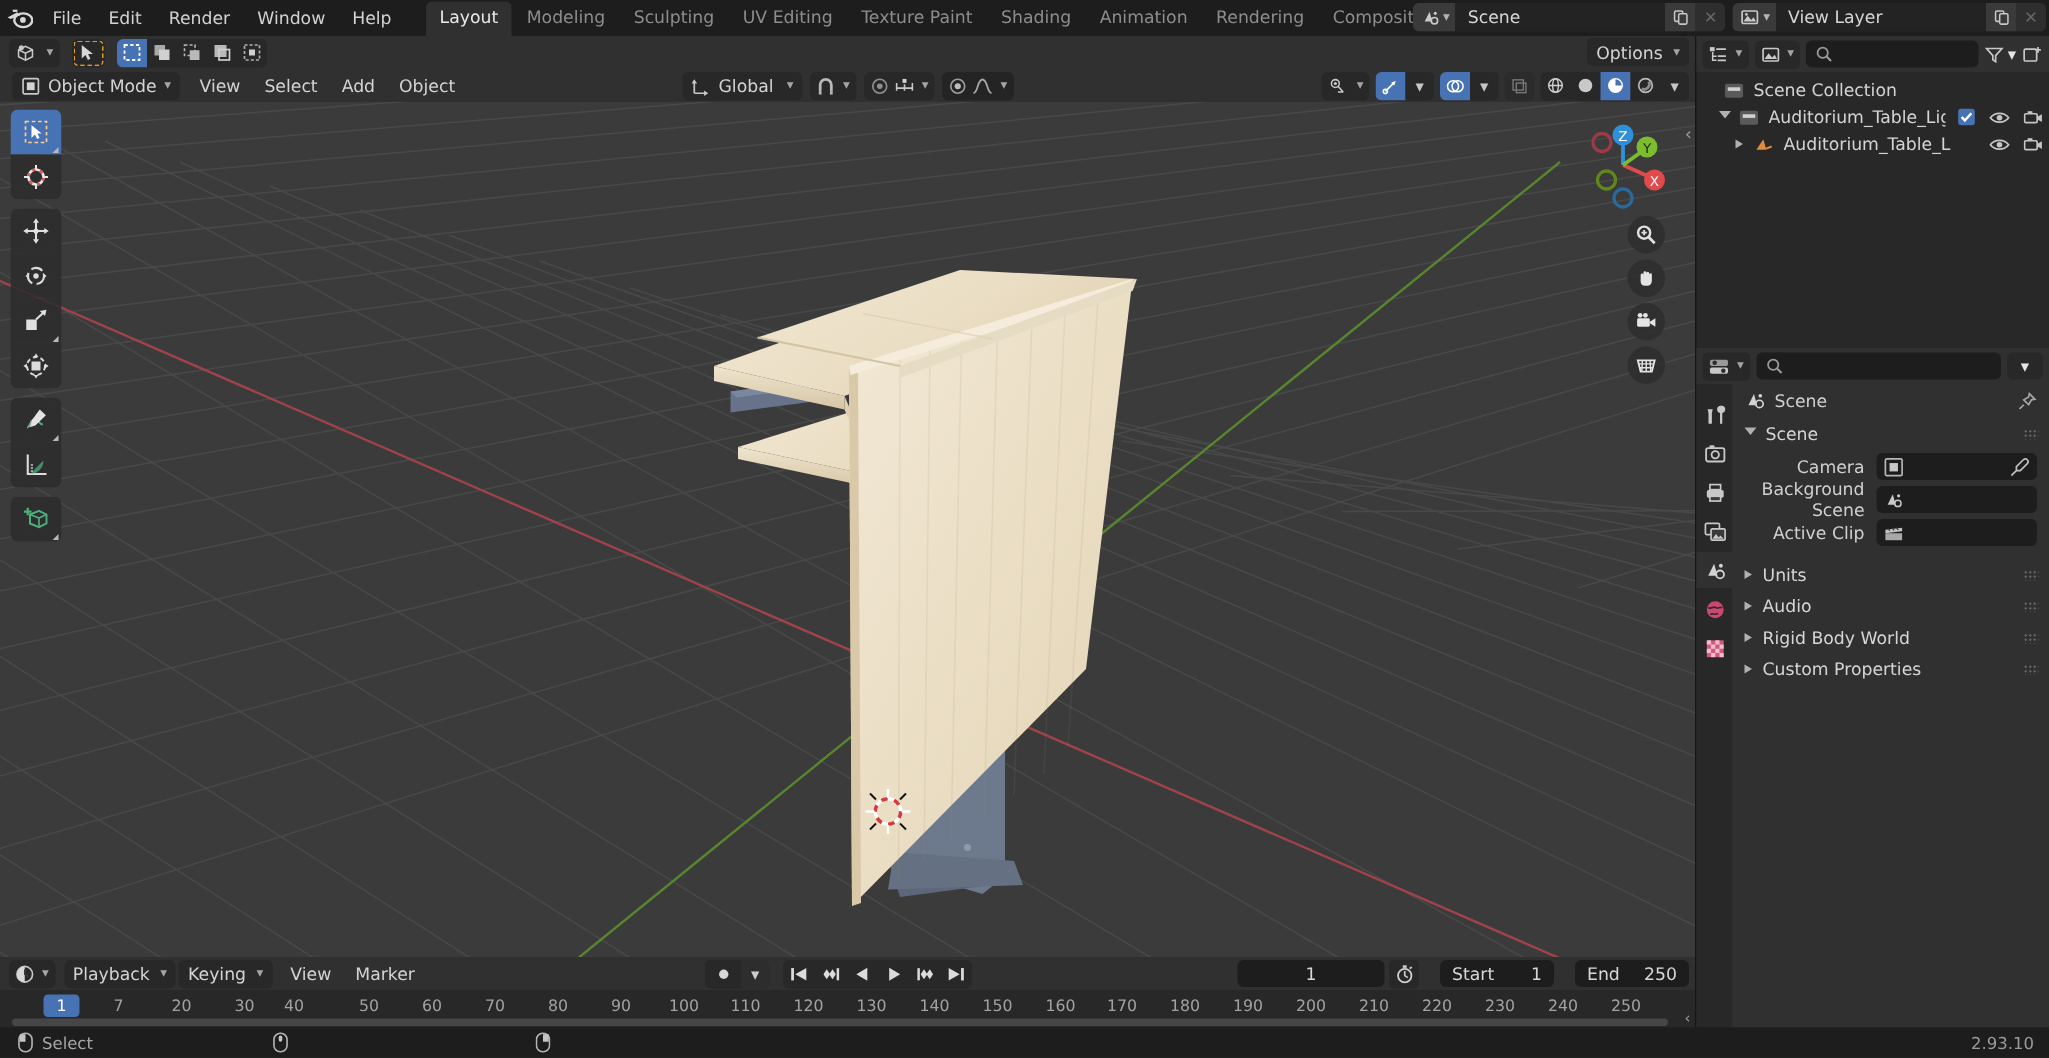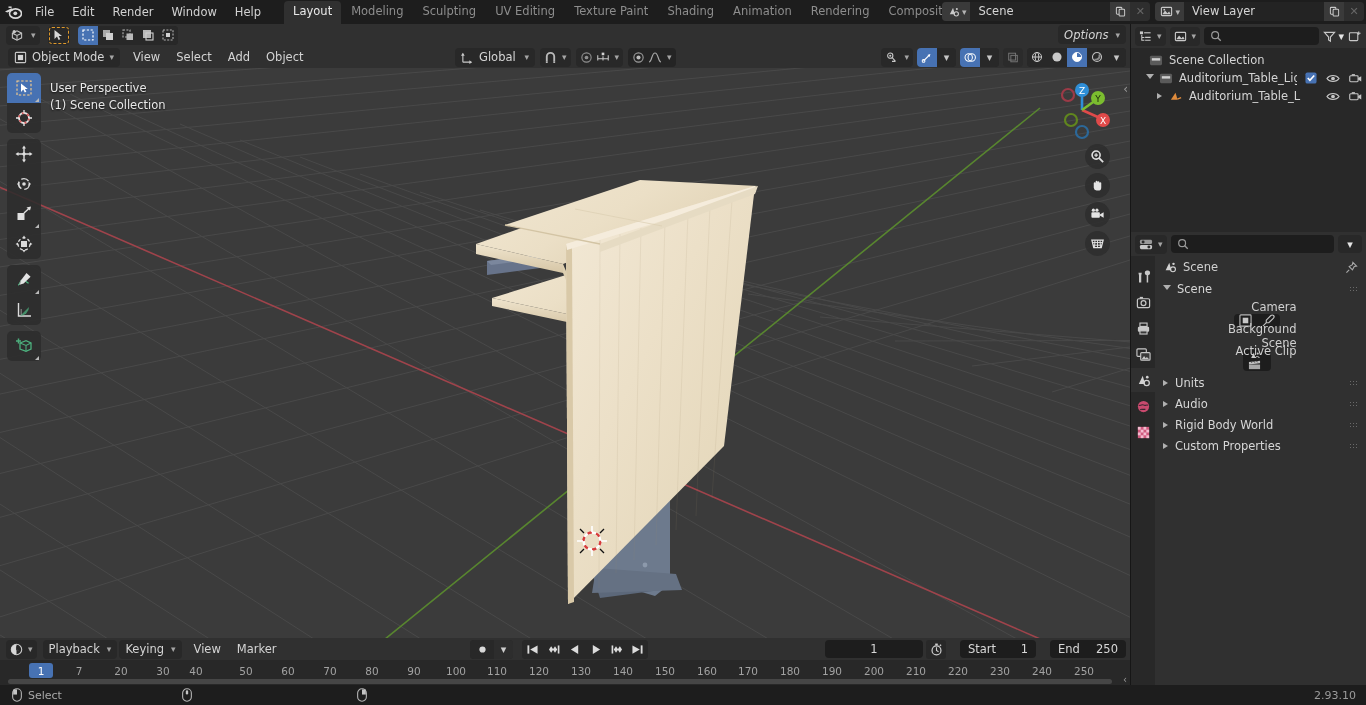--- a/index.html
+++ b/index.html
@@ -139,21 +139,21 @@
   .ptab.active { background: #303030; }
   .props-body { position: absolute; left: 24px; top: 24px; right: 0; bottom: 0; background: #303030; }
   .breadcrumb { height: 22px; display: flex; align-items: center; gap: 6px; padding: 0 8px; font-size: 11.5px; color: #d0d0d0; position: relative; }
   .panel-head {
     height: 22px; display: flex; align-items: center; gap: 6px; padding: 0 8px;
     font-size: 11.5px; color: #d6d6d6; position: relative;
   }
   .grip { position: absolute; right: 7px; top: 8px; width: 10px; height: 7px;
     background-image: radial-gradient(#9a9a9a 35%, transparent 36%);
     background-size: 3px 3px; opacity: .55; }
-  .prop-row { height: 22px; display: flex; align-items: center; padding: 0 8px 0 0; flex-direction: column; }
+  .prop-row { height: 22px; display: flex; align-items: center; padding: 0 8px 0 0; }
   .prop-label { width: 96px; text-align: right; padding-right: 8px; font-size: 11.5px; color: #d0d0d0; }
   .prop-field {
     flex: 1; height: 18px; background: #1d1d1d; border-radius: 4px;
     display: flex; align-items: center; padding: 0 5px; gap: 5px; color: #c0c0c0;
   }
   .prop-field .eyedrop { margin-left: auto; color: #b4b4b4; }
   .sect-row { height: 21px; display: flex; align-items: center; gap: 7px; padding: 0 8px; position: relative; font-size: 11.5px; color: #d6d6d6; }
   .tri { width: 0; height: 0; border-left: 5px solid #b0b0b0; border-top: 3.5px solid transparent; border-bottom: 3.5px solid transparent; }
   .tri.down { border-left: 4px solid transparent; border-right: 4px solid transparent; border-top: 5px solid #b0b0b0; }
   .chk { width: 12px; height: 12px; border-radius: 2px; background: #4772b3; display: flex; align-items: center; justify-content: center; }
@@ -445,21 +445,21 @@
               </svg>
           </div>
           <div class="hbtn" style="width:14px;">
               <span class="carat">▾</span>
             </div>
         </div>
       </div>
     </div>
 
     <div style="position:absolute;right:4px;top:1px;">
-      <div class="dd" style="padding:0 6px;font-style:italic;">
+      <div class="dd" style="padding:0 6px;">
         <span>Options</span>
         <span class="carat">▾</span>
       </div>
     </div>
   </div>
 
   <div class="viewport">
     <svg width="1130" height="570" viewBox="0 0 1130 570" style="position:absolute;left:0;top:0;">
       <defs>
         <linearGradient id="woodTop" x1="0" y1="0" x2="1" y2="0.4">
@@ -601,24 +601,20 @@
       <path d="M575 141 L662 158" stroke="#dccfb2" stroke-width="1" fill="none" opacity="0.7"></path>
 
       <g transform="translate(592,473)">
         <circle cx="0" cy="0" r="8.5" fill="none" stroke="#ffffff" stroke-width="2.4"></circle>
         <circle cx="0" cy="0" r="8.5" fill="none" stroke="#d63b3b" stroke-width="2.4" stroke-dasharray="4.4 4.4"></circle>
         <path d="M0 -15 L0 -9 M0 9 L0 15 M-15 0 L-9 0 M9 0 L15 0" stroke="#ffffff" stroke-width="1.6"></path>
         <path d="M-12 -12 L-8 -8 M12 -12 L8 -8 M-12 12 L-8 8 M12 12 L8 8" stroke="#111" stroke-width="1.3"></path>
       </g>
     </svg>
 
-    <div class="vp-overlay-text">
-      <div>User Perspective</div>
-      <div>(1) Scene Collection</div>
-    </div>
 
     <div class="toolbar-left">
       <div class="tool-grp">
         <div class="tool-btn sel">
           <svg width="16" height="16" viewBox="0 0 16 16">
               <rect x="1" y="1" width="14" height="14" fill="none" stroke="#ffd18a" stroke-width="1.1" stroke-dasharray="2.4 1.8"></rect>
               <path d="M5 3.5 L5 12 L7.3 9.6 L8.8 12.6 L10.4 11.8 L8.9 9 L11.8 9 Z" fill="#fff"></path>
             </svg>
           <span class="corner"></span>
         </div>

